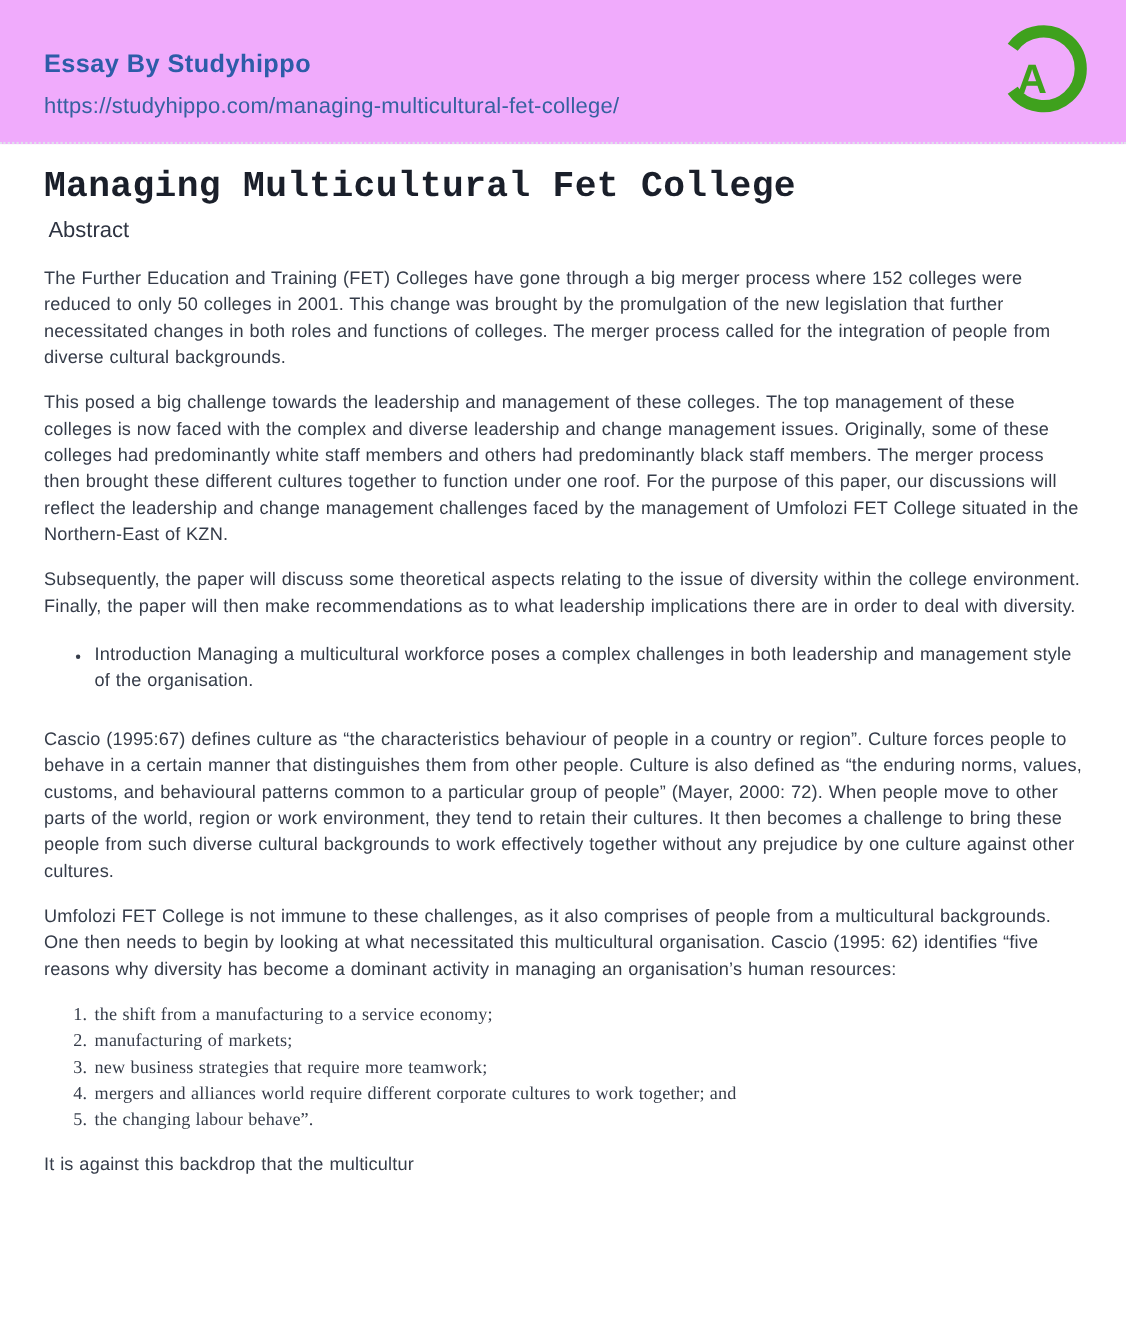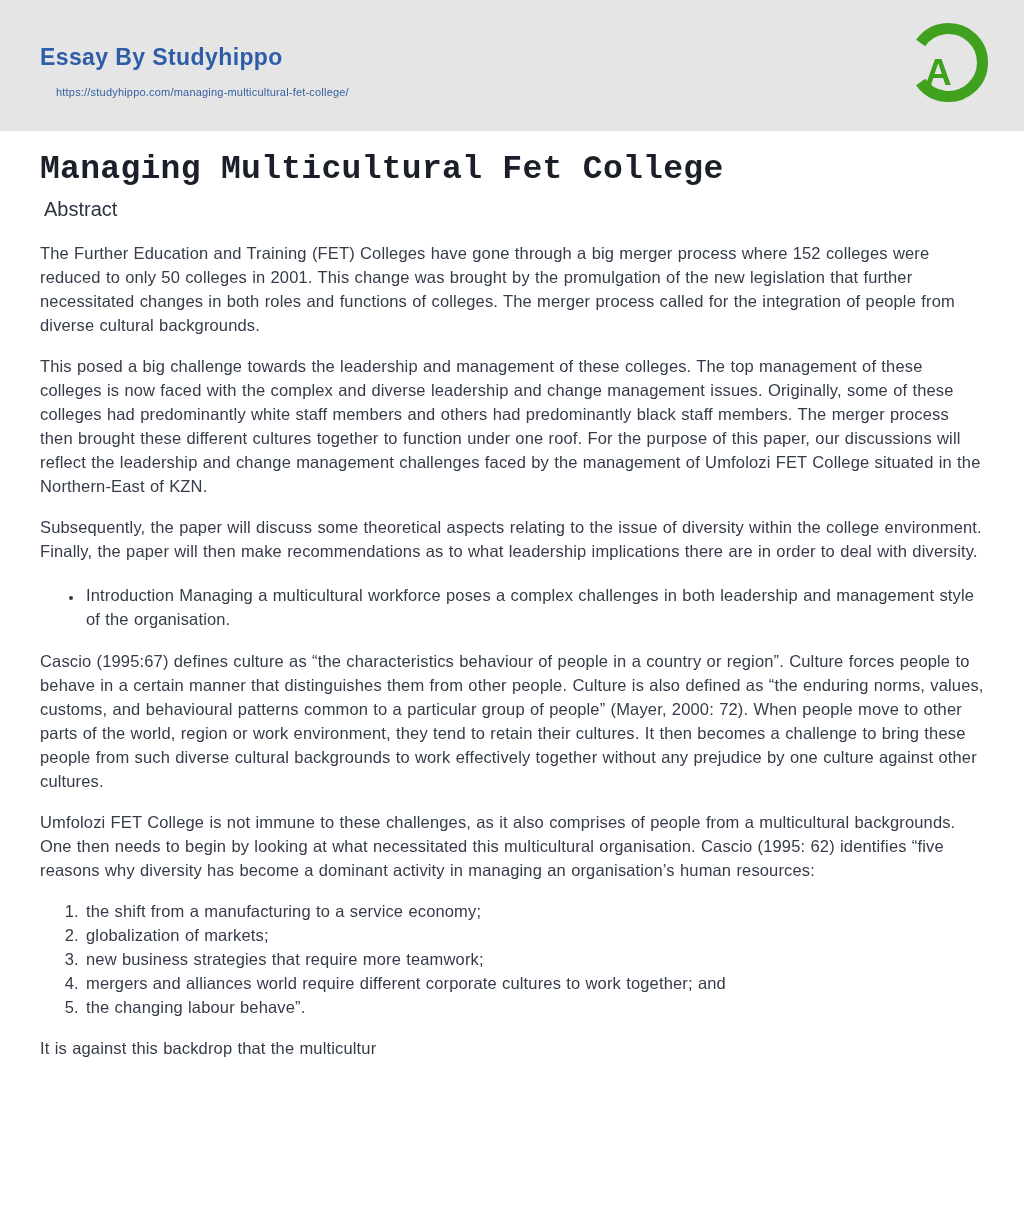--- a/index.html
+++ b/index.html
@@ -11,37 +11,37 @@
     font-family: "Liberation Sans", sans-serif;
     color: #353c49;
     overflow: hidden;
   }
 
   
   .header {
     position: relative;
     width: 100%;
     height: 131px;
-    background: #e5e5e5;
+    background: #f0abfc;
     border-bottom: 2px dotted #dfe3ea;
   }
   .site-name {
     position: absolute;
     left: 40px;
     top: 44px;
     font-size: 23px;
     font-weight: 700;
     letter-spacing: 0.4px;
     color: #2d5ca8;
   }
   .site-url {
     position: absolute;
-    left: 56px;
+    left: 40px;
     top: 86px;
-    font-size: 11px;
+    font-size: 20px;
     letter-spacing: 0.2px;
     color: #35619f;
     text-decoration: none;
     text-align: right;
   }
   .logo {
     position: absolute;
     right: 33px;
     top: 20px;
     width: 85px;
@@ -68,34 +68,35 @@
   .content p {
     margin: 17px 0;
     font-size: 16.5px;
     line-height: 24px;
     letter-spacing: 0.15px;
     word-spacing: 0.5px;
     color: #353c49;
   }
   .content p.first-para { margin-top: 20px; }
   .content ul {
-    margin: 20px 0 18px;
+    margin: 20px 0 29px;
     padding-left: 43px;
   }
   .content ul li {
     font-size: 16.5px;
     line-height: 24px;
     letter-spacing: 0.15px;
     word-spacing: 0.5px;
     padding-left: 3px;
   }
   .content ul li::marker { font-size: 12px; color: #353c49; }
   .content ol {
     margin: 17px 0;
     padding-left: 44px;
+    font-family: Liberation Serif, serif;
   }
   .content ol li {
     font-size: 16.5px;
     line-height: 24px;
     letter-spacing: 0.15px;
     word-spacing: 0.5px;
     padding-left: 2px;
   }
   .closing-para { margin-bottom: 0; }
 </style>
@@ -126,20 +127,20 @@
     <li>Introduction Managing a multicultural workforce poses a complex challenges in both leadership and management style of the organisation.</li>
   </ul>
 
 
   <p>Cascio (1995:67) defines culture as “the characteristics behaviour of people in a country or region”. Culture forces people to behave in a certain manner that distinguishes them from other people. Culture is also defined as “the enduring norms, values, customs, and behavioural patterns common to a particular group of people” (Mayer, 2000: 72). When people move to other parts of the world, region or work environment, they tend to retain their cultures. It then becomes a challenge to bring these people from such diverse cultural backgrounds to work effectively together without any prejudice by one culture against other cultures.</p>
 
   <p>Umfolozi FET College is not immune to these challenges, as it also comprises of people from a multicultural backgrounds. One then needs to begin by looking at what necessitated this multicultural organisation. Cascio (1995: 62) identifies “five reasons why diversity has become a dominant activity in managing an organisation’s human resources:</p>
 
   <ol>
     <li>the shift from a manufacturing to a service economy;</li>
-    <li>globalization of markets;</li>
+    <li>manufacturing of markets;</li>
     <li>new business strategies that require more teamwork;</li>
     <li>mergers and alliances world require different corporate cultures to work together; and</li>
     <li>the changing labour behave”.</li>
   </ol>
 
   <p class="closing-para">It is against this backdrop that the multicultur</p>
 </main>
 
 </body></html>

